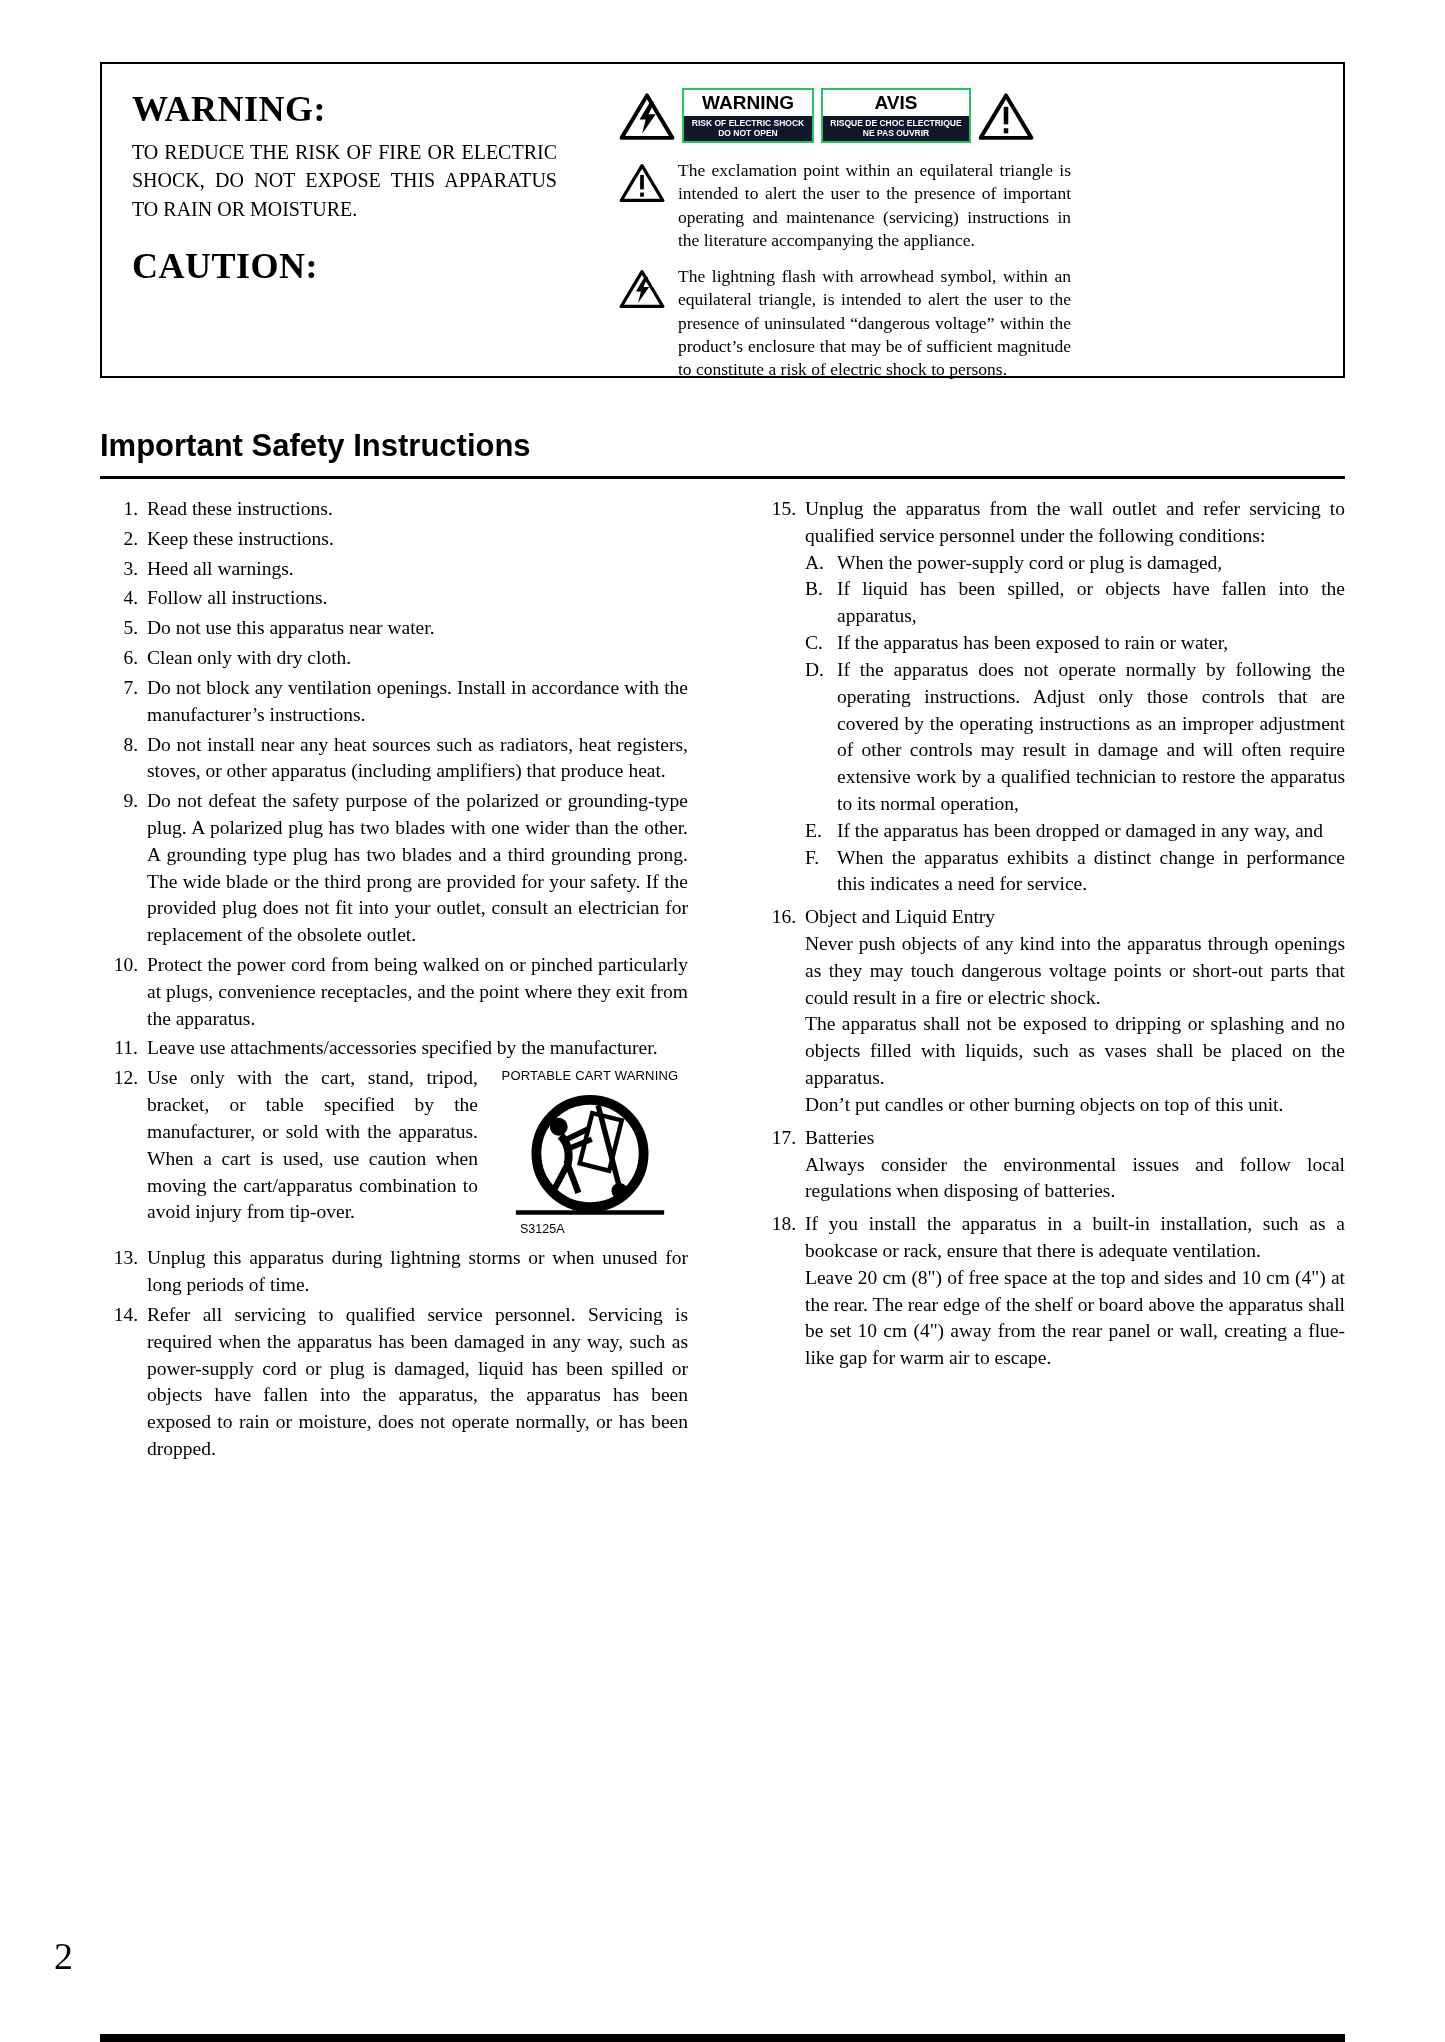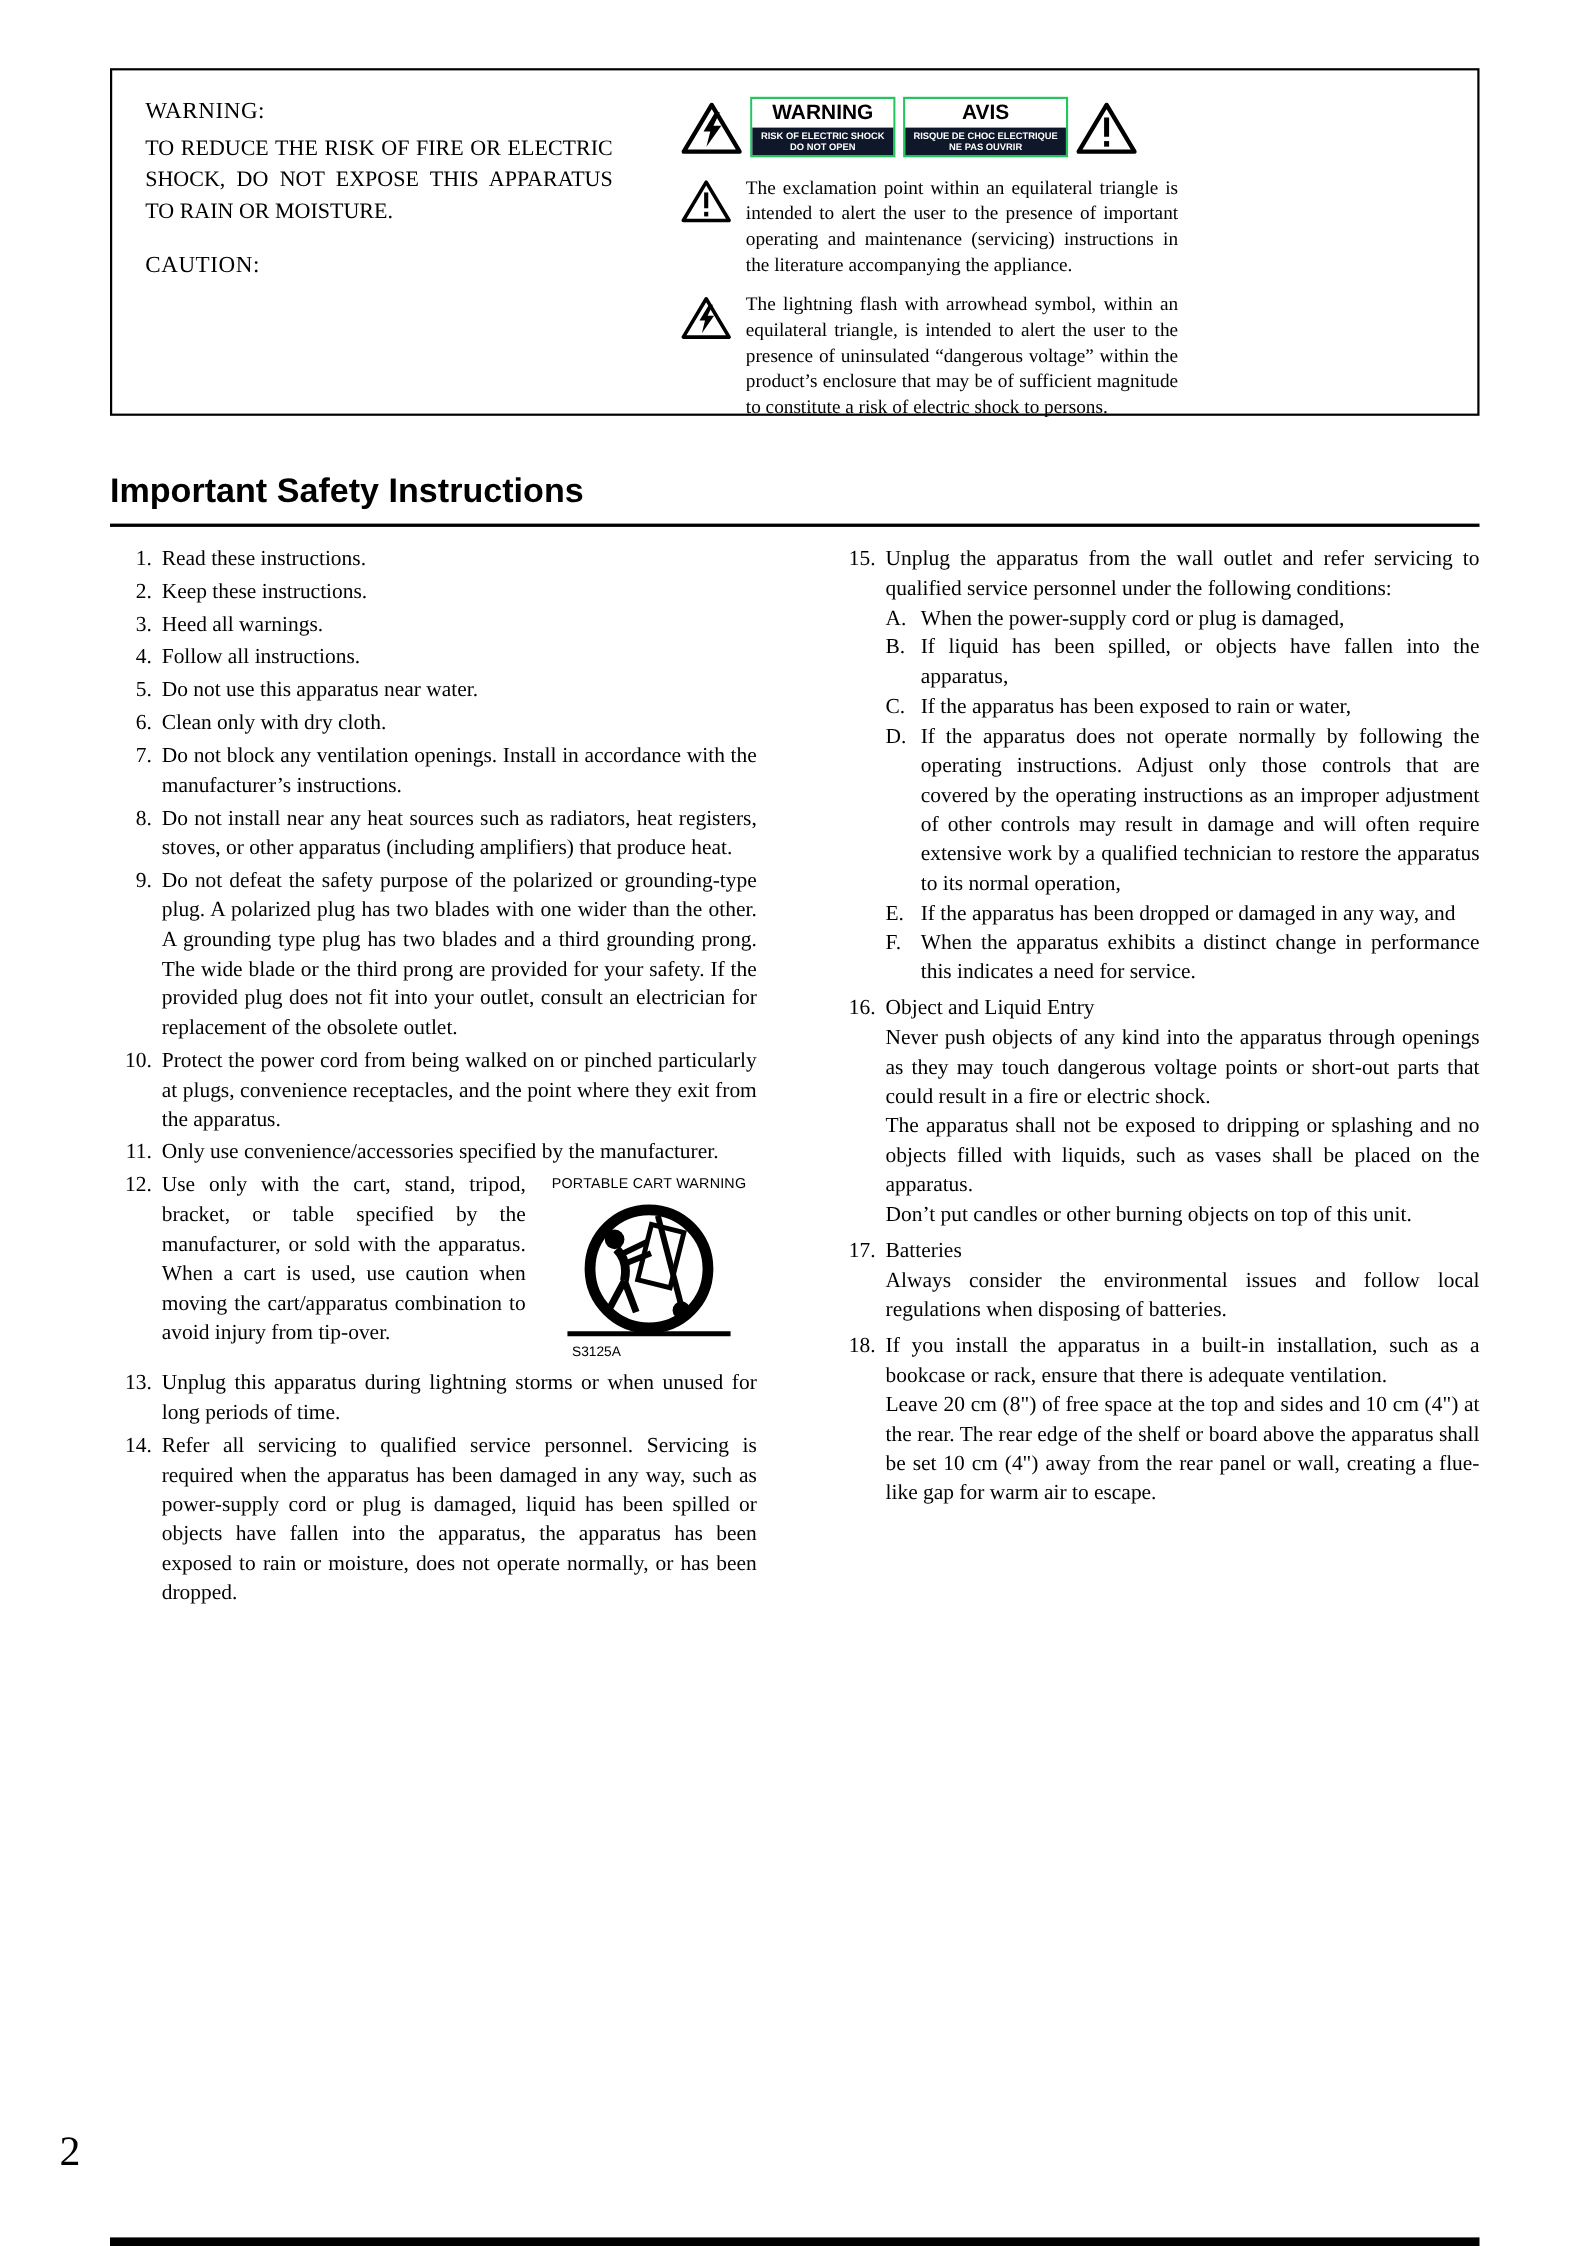--- a/index.html
+++ b/index.html
@@ -3,21 +3,21 @@
 <meta charset="utf-8">
 <style>
   html,body{margin:0;padding:0;background:#fff;}
   .page{position:relative;width:1445px;height:2042px;background:#fff;color:#000;
         font-family:"Liberation Serif",serif;overflow:hidden;}
 
   
   .warning-box{position:absolute;left:100px;top:62px;width:1245px;height:316px;
                border:2px solid #000;padding:24px 30px;display:flex;box-sizing:border-box;}
   .wb-left{flex:0 0 425px;width:425px;}
-  .wb-title{font-weight:normal;font-size:21px;letter-spacing:.5px;margin:0 0 8px 0;}
+  .wb-title{font-weight:bold;font-size:36px;letter-spacing:.5px;margin:0 0 8px 0;}
   .wb-title.caution{margin-top:22px;}
   .wb-para{font-size:20px;line-height:1.42;text-align:justify;margin:0;}
   .wb-right{margin-left:62px;flex:0 0 452px;width:452px;}
   .label-row{display:flex;align-items:center;gap:7px;margin-bottom:16px;}
   .tri-large{width:56px;height:50px;flex:0 0 auto;}
   .label-box{border:2px solid #22c55e;text-align:center;flex:0 0 auto;background:#fff;}
   .label-warning{width:128px;}
   .label-avis{width:146px;}
   .label-title{font-family:"Liberation Sans",sans-serif;font-weight:bold;font-size:19px;
                line-height:1.15;padding:2px 0;background:#fff;}
@@ -162,21 +162,21 @@
       <div class="item">
         <div class="num">9.</div>
         <div class="itext">Do not defeat the safety purpose of the polarized or grounding-type plug. A polarized plug has two blades with one wider than the other. A grounding type plug has two blades and a third grounding prong. The wide blade or the third prong are provided for your safety. If the provided plug does not fit into your outlet, consult an electrician for replacement of the obsolete outlet.</div>
       </div>
       <div class="item">
         <div class="num">10.</div>
         <div class="itext">Protect the power cord from being walked on or pinched particularly at plugs, convenience receptacles, and the point where they exit from the apparatus.</div>
       </div>
       <div class="item">
         <div class="num">11.</div>
-        <div class="itext">Only use convenience/accessories specified by the manufacturer.</div>
+        <div class="itext">Leave use attachments/accessories specified by the manufacturer.</div>
       </div>
 
       <div class="item">
         <div class="num">12.</div>
         <div class="itext">
           <div class="cart-box">
             <div class="cart-title">PORTABLE CART WARNING</div>
             <svg class="cart-svg" viewBox="0 0 170 150">
               <circle cx="85" cy="70" r="60" fill="#fff" stroke="#000" stroke-width="11"></circle>
               <line x1="2" y1="136" x2="168" y2="136" stroke="#000" stroke-width="5"></line>

